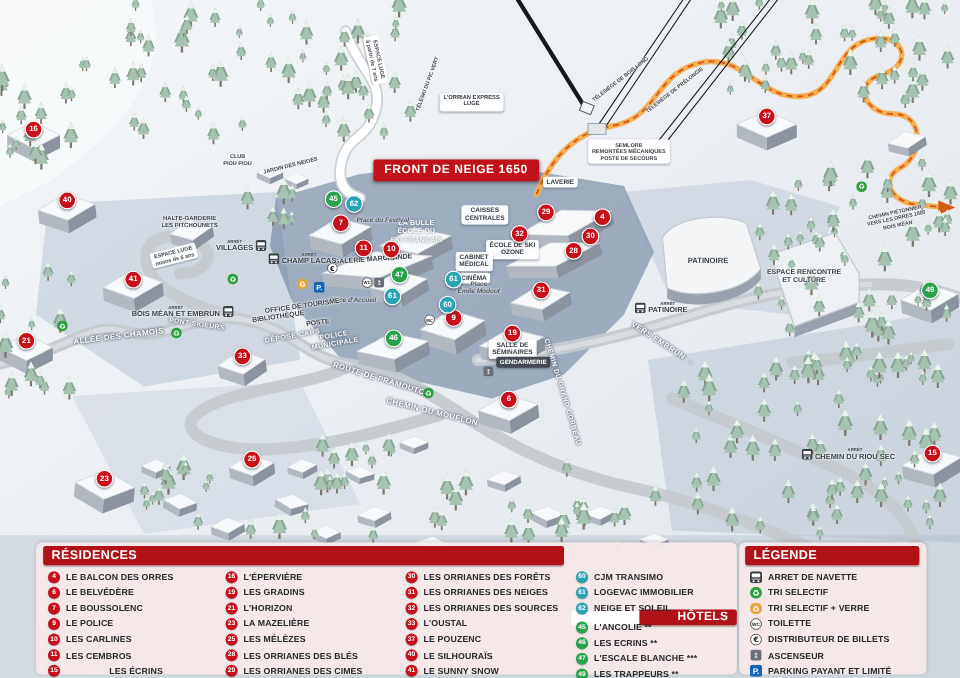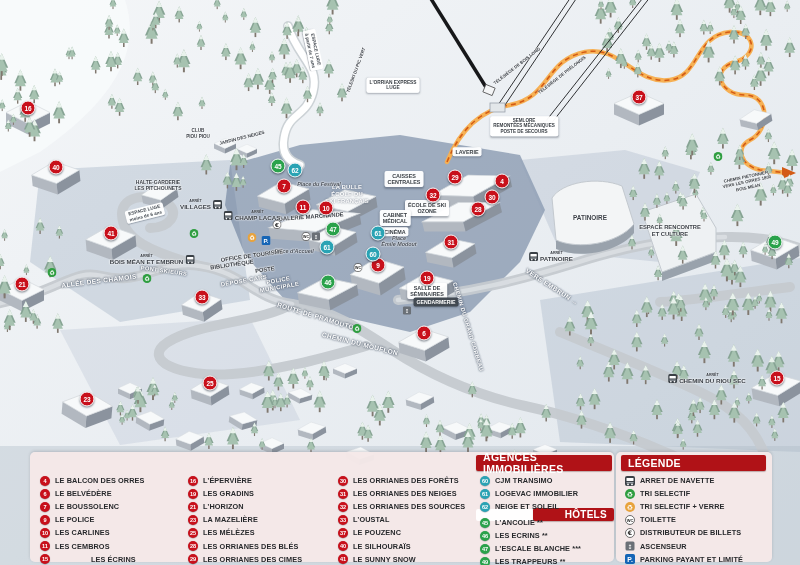--- a/index.html
+++ b/index.html
@@ -459,26 +459,27 @@
       <rect x="484" y="86" width="10" height="8" fill="#f4f5f6" stroke="#555" stroke-width="0.8" transform="rotate(22 489 90)"></rect>
       <path d="M573,-6 L496,108" stroke="#1b1c1e" stroke-width="0.9" fill="none"></path>
       <path d="M578,-4 L501,111" stroke="#1b1c1e" stroke-width="0.9" fill="none"></path>
       <rect x="490" y="103" width="15" height="9" fill="#e3e7ea" stroke="#98a1aa" stroke-width="0.8"></rect>
       <path d="M646,-6 L542,126" stroke="#1b1c1e" stroke-width="0.9" fill="none"></path>
       <path d="M651,-4 L547,129" stroke="#1b1c1e" stroke-width="0.9" fill="none"></path>
       <rect x="536" y="121" width="15" height="9" fill="#e3e7ea" stroke="#98a1aa" stroke-width="0.8"></rect>
     </g>
   </svg>
 
+  <div class="lbl banner" style="left:380px;top:142px;transform:translate(-50%,-50%);">FRONT DE NEIGE 1650</div>
 
   <div class="panel" style="left:30px;top:452px;width:584px;height:110px;"></div>
   <div class="panel" style="left:616px;top:452px;width:156px;height:110px;"></div>
 
-  <div class="lhead" style="left:476px;top:455px;width:122px;">
-    <span>AGENCES IMMOBILIÈRES</span>
+  <div class="lhead" style="left:36px;top:455px;width:420px;">
+    <span>RÉSIDENCES</span>
   </div>
   <div class="hdiv" style="left:476px;top:509px;width:57px;height:12px;"></div>
   <div class="lhead" style="left:533px;top:508px;width:67px;height:13px;font-size:10px;justify-content:flex-end;">
     <span>HÔTELS</span>
   </div>
   <div class="lhead" style="left:621px;top:455px;width:131px;">
     <span>LÉGENDE</span>
   </div>
 
 <div class="lbl box" style="left: 524px; top: 126px; transform: translate(-50%, -50%) rotate(0deg); font-size: 4.6px;">

